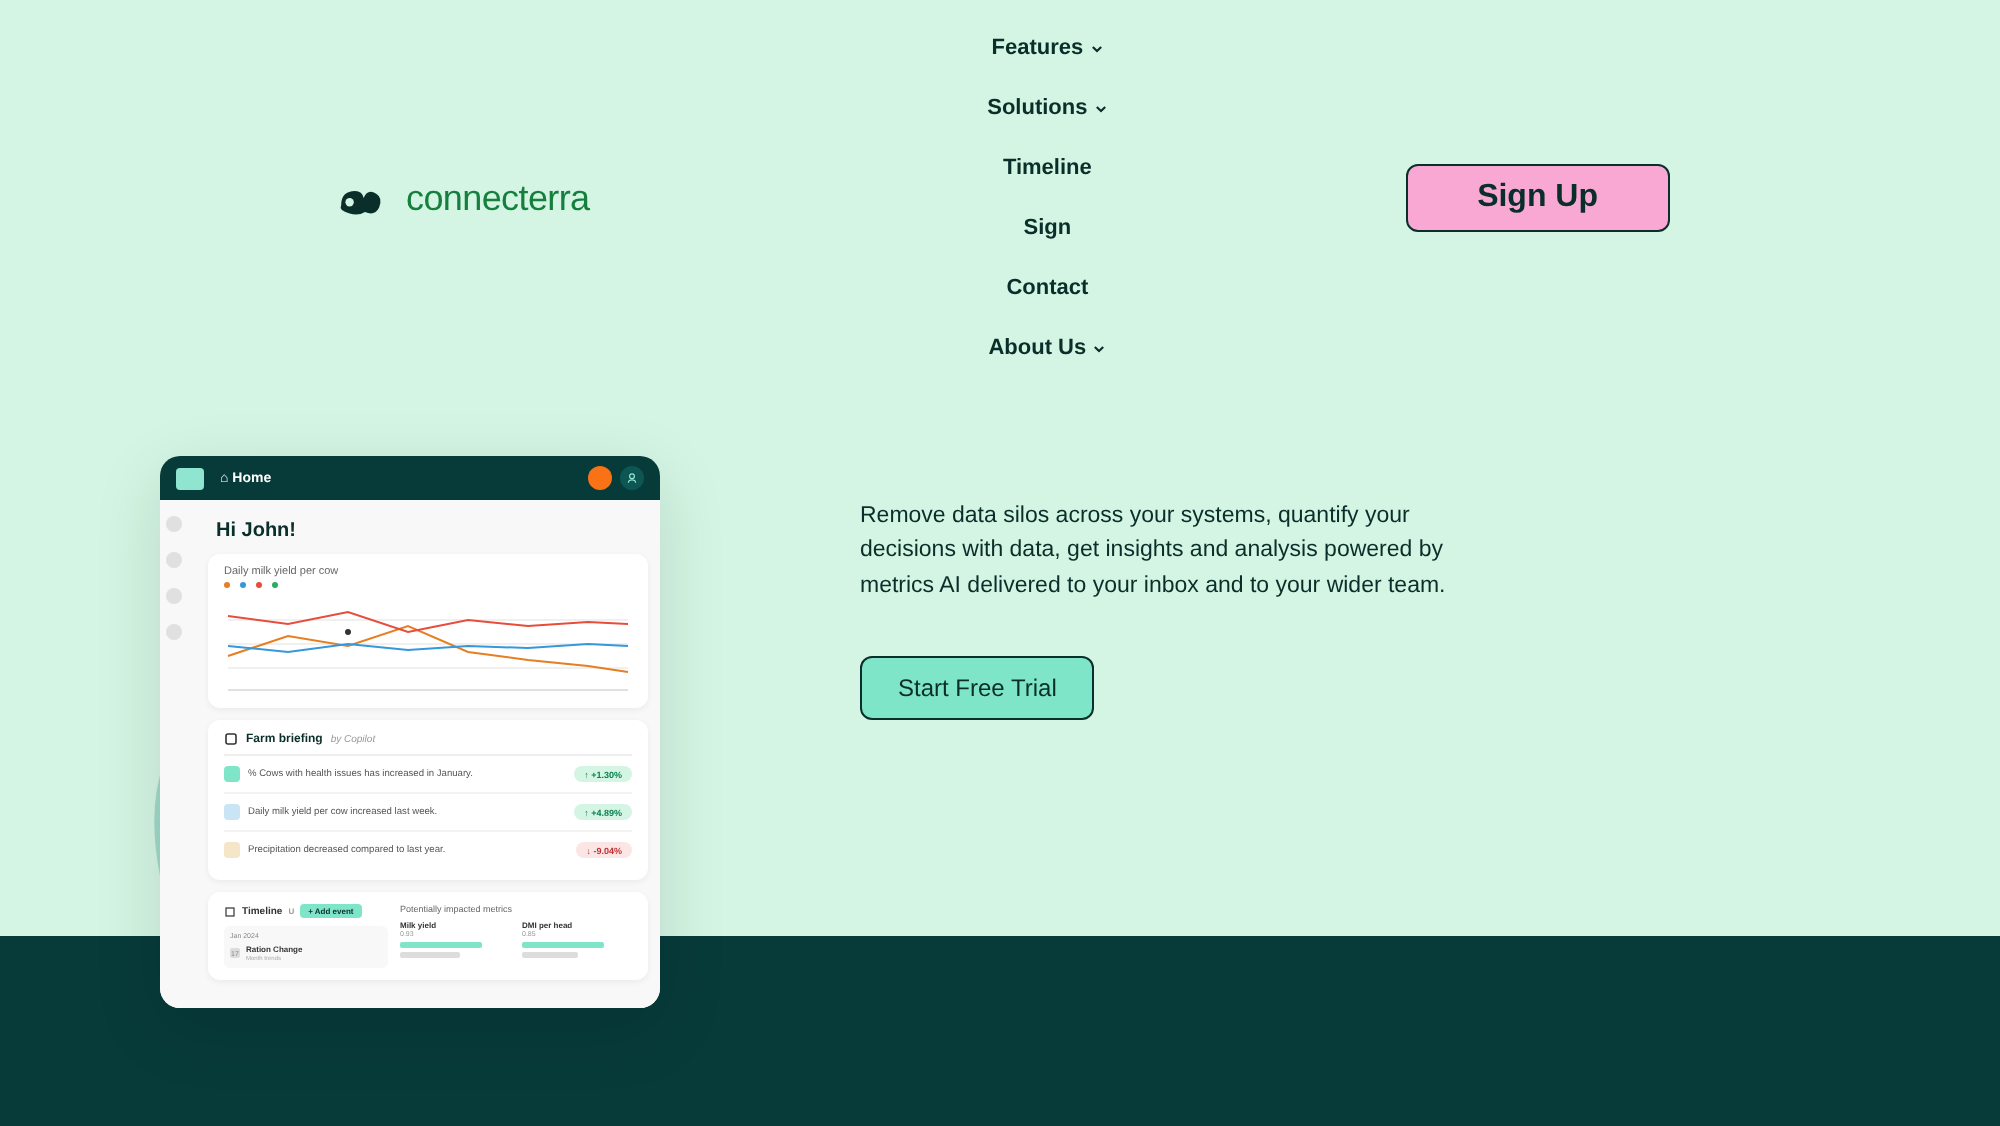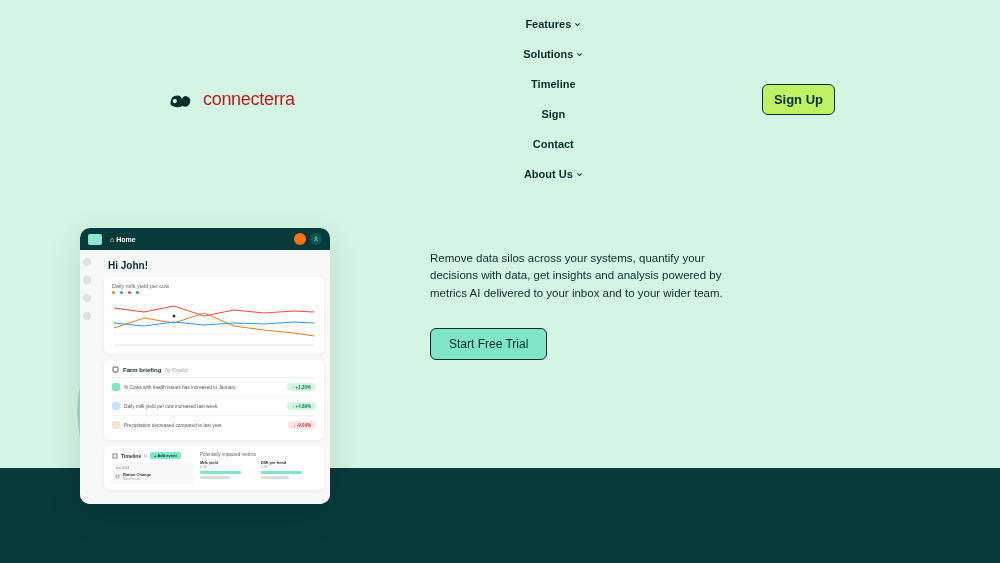--- a/index.html
+++ b/index.html
@@ -24,21 +24,21 @@
   align-items: center;
   gap: 10px;
 }
 .logo-icon {
   width: 28px;
   height: 22px;
 }
 .logo-text {
   font-size: 18px;
   font-weight: 500;
-  color: #b91c1c;
+  color: #15803d;
   letter-spacing: -0.3px;
 }
 .nav {
   display: flex;
   align-items: center;
   gap: 18px;
   margin-left: 50px;
   flex-direction: column;
 }
 .nav-item {
@@ -48,25 +48,25 @@
   display: flex;
   align-items: center;
   gap: 3px;
   cursor: pointer;
 }
 .chevron {
   width: 7px;
   height: 7px;
 }
 .signup-btn {
-  background: #bef264;
+  background: #f9a8d4;
   border: 1.5px solid #0a2e2a;
   border-radius: 6px;
-  padding: 7px 11px;
-  font-size: 13px;
+  padding: 7px 35px;
+  font-size: 16px;
   font-weight: 600;
   color: #0a2e2a;
   cursor: pointer;
 }
 
 
 .hero {
   display: flex;
   align-items: flex-start;
   padding: 48px 160px 0 80px;

